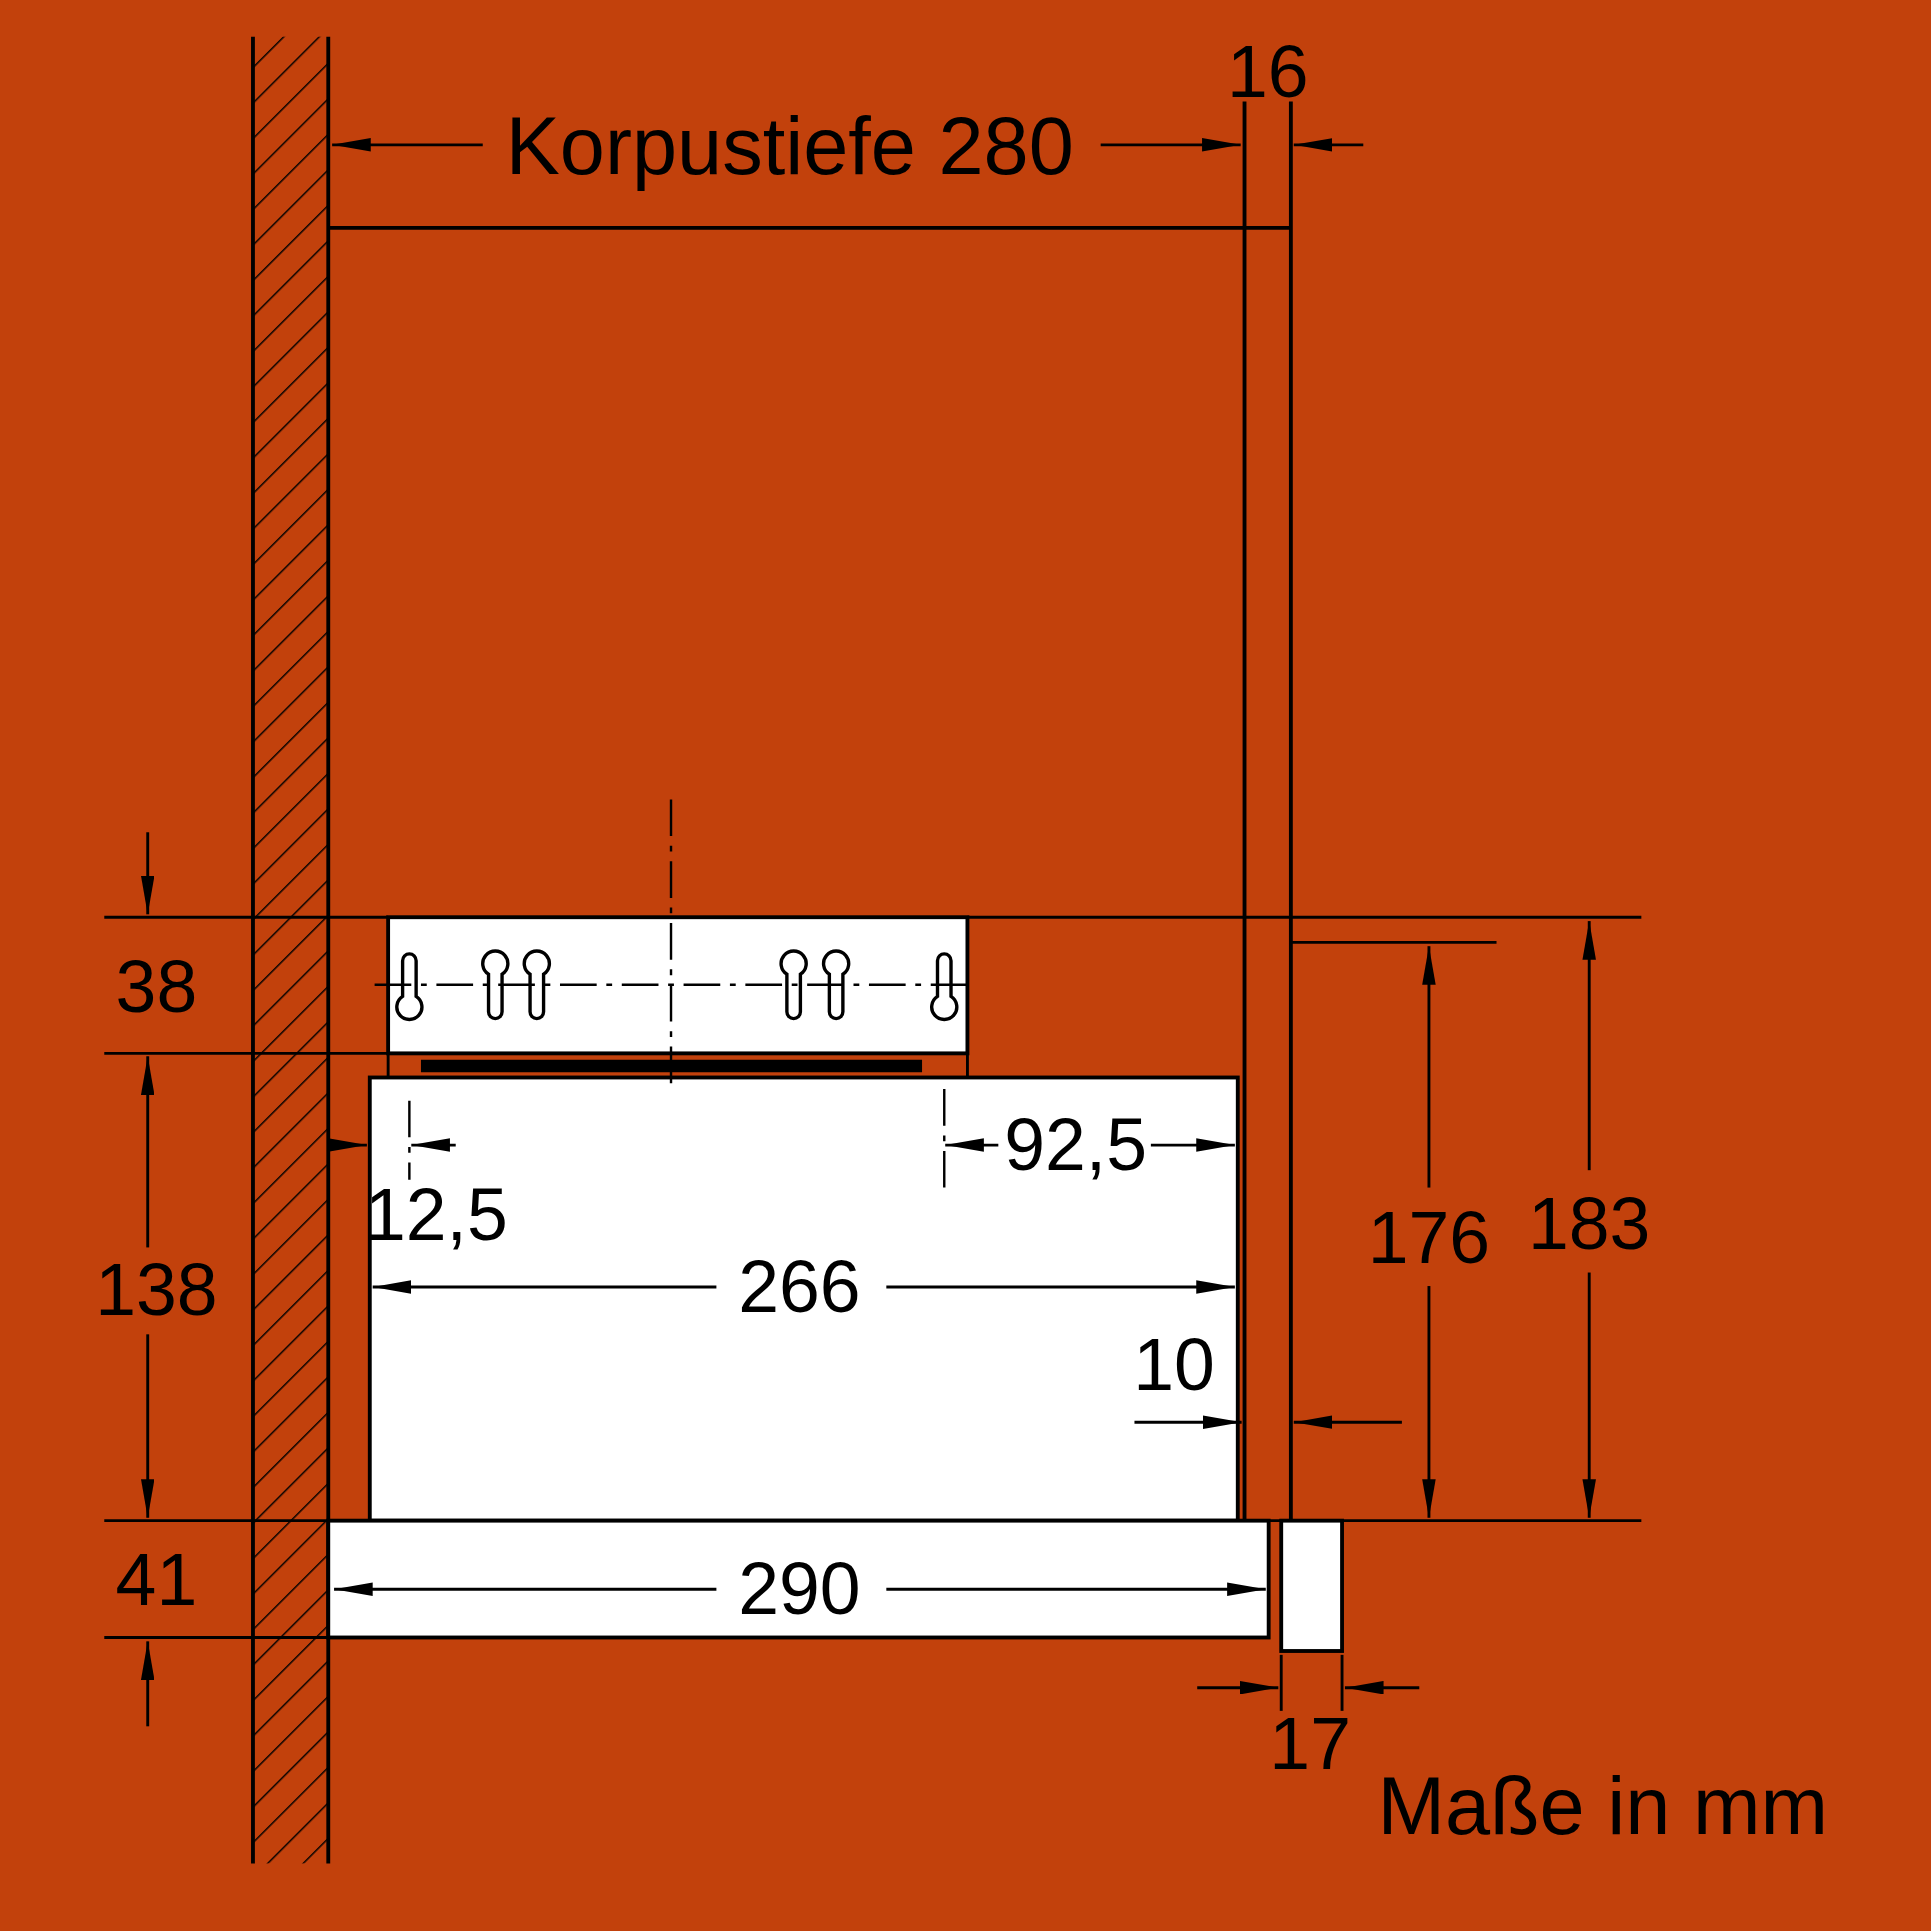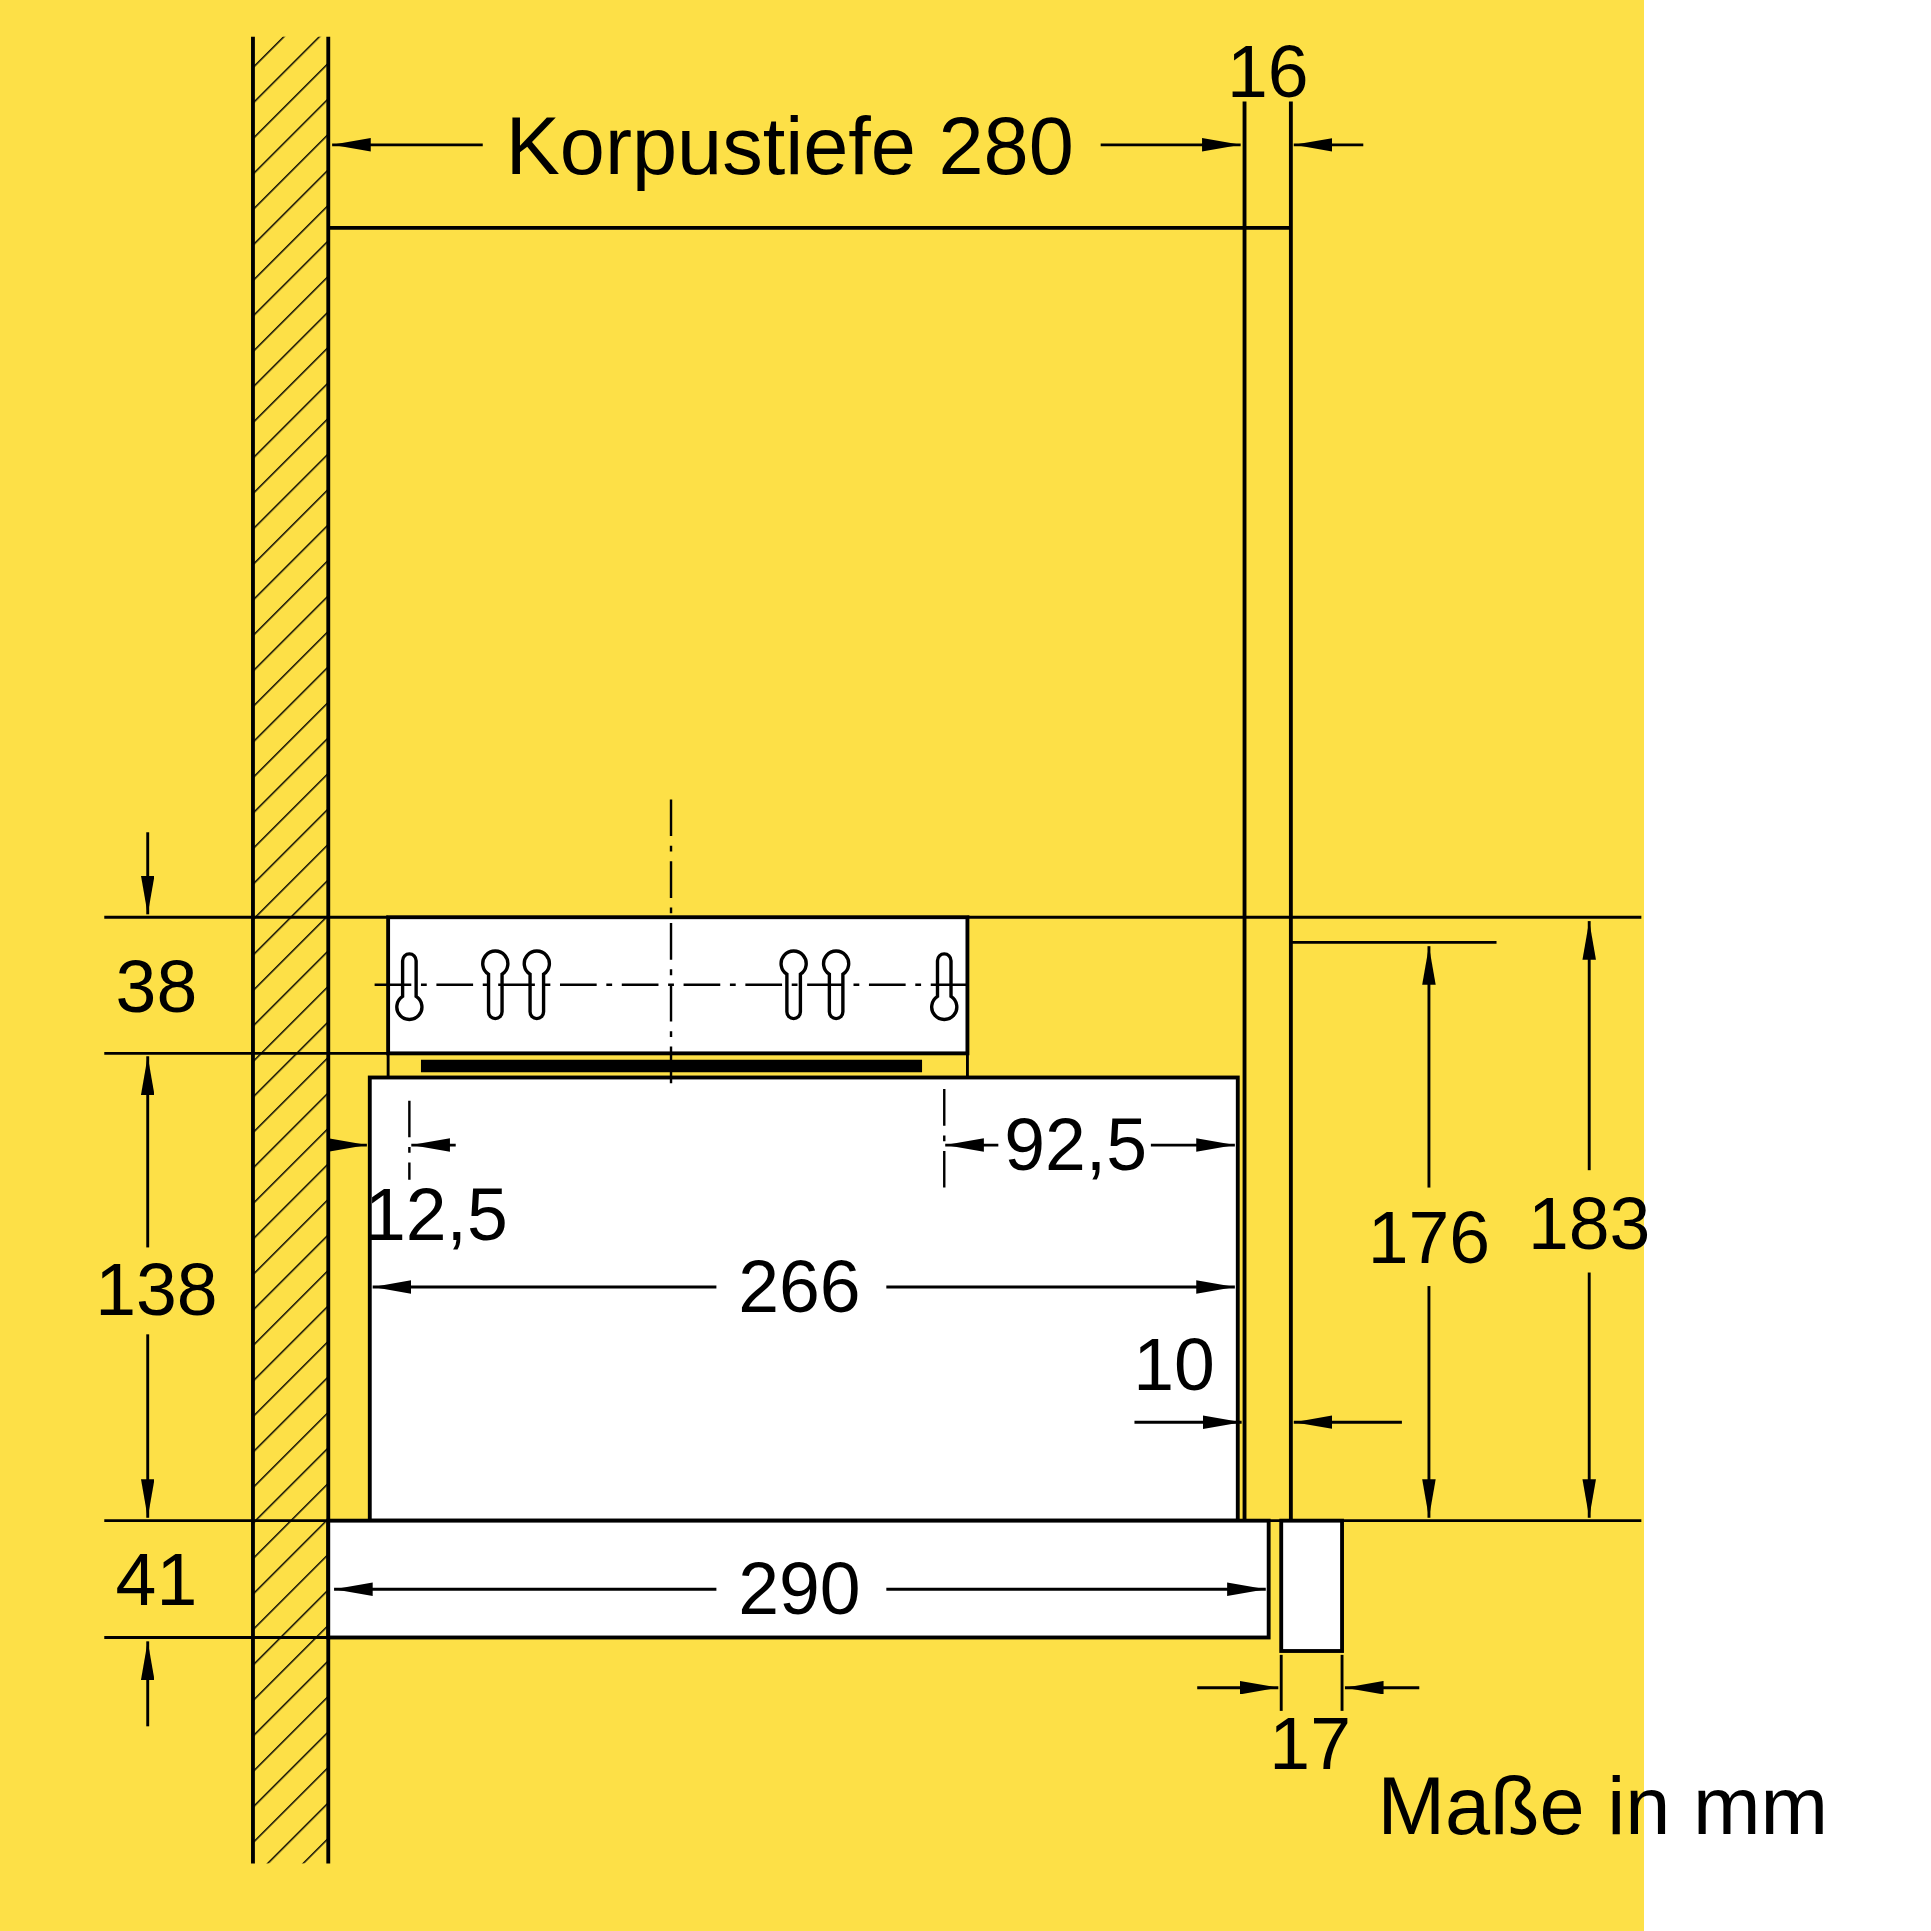--- a/index.html
+++ b/index.html
@@ -1,16 +1,16 @@
 <!DOCTYPE html>
 <html><head>
 <meta charset="utf-8">
 <style>
   html,body{margin:0;padding:0;background:#fff;}
-  #stage{width:1644px;height:1931px;position:relative;background:#fde047;}
+  #stage{width:1931px;height:1931px;position:relative;background:#c2410c;}
   svg{display:block;}
   .obj{stroke:#000;stroke-width:4;fill:none;}
   .thin{stroke:#000;stroke-width:3;fill:none;}
   .dim{stroke:#000;stroke-width:3;fill:none;}
   .cl{stroke:#000;stroke-width:2.5;fill:none;stroke-dasharray:38 10 6 10;}
   .shape{fill:#fff;stroke:#000;stroke-width:4;}
   .kh{fill:#fff;stroke:#000;stroke-width:3.5;}
   .rail{stroke:#000;stroke-width:13;}
   text{font-family:"Liberation Sans",sans-serif;fill:#000;}
   .t76{font-size:76px;text-anchor:middle;}

